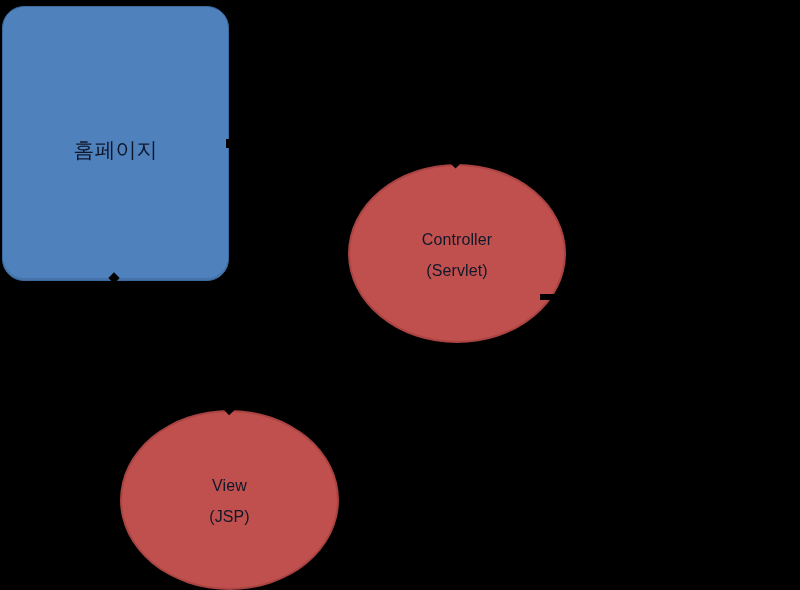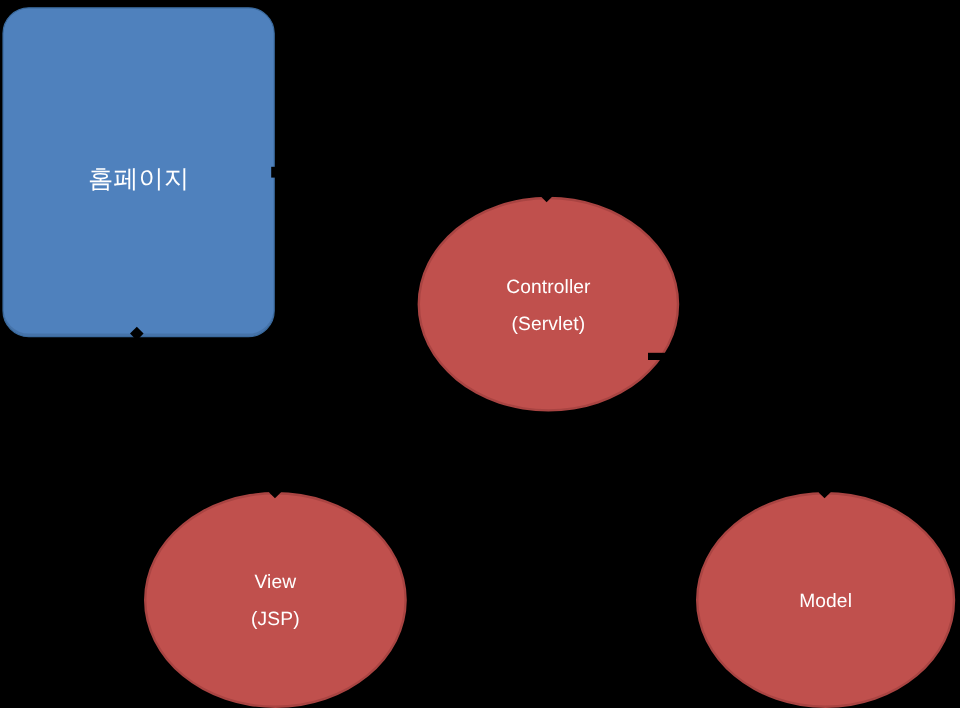--- a/index.html
+++ b/index.html
@@ -16,21 +16,21 @@
     overflow: hidden;
     font-family: "Liberation Sans", "DejaVu Sans", sans-serif;
   }
 
   
   .node-label {
     position: absolute;
     left: 0;
     right: 0;
     text-align: center;
-    color: #ffffff;
+    color: #0f172a;
     line-height: 31px;
     white-space: pre-line;
     pointer-events: none;
     letter-spacing: 0.1px;
   }
 
   
   .rect-node {
     position: absolute;
     box-sizing: border-box;
@@ -80,18 +80,15 @@
   </div>
   <div class="notch" style="left:452px; top:160px; width:7px; height:7px; transform:rotate(45deg);"></div>
   <div class="notch" style="left:540px; top:294px; width:26px; height:6px;"></div>
 
   <div class="ellipse-node" id="node-view" style="left:120px; top:410px; width:219px; height:180px;">
     <div class="node-label" style="top:58px;">View
 (JSP)</div>
   </div>
   <div class="notch" style="left:226px; top:406px; width:7px; height:8px; transform:rotate(45deg);"></div>
 
-  <div class="ellipse-node" id="node-model" style="left:580px; top:410px; width:216px; height:180px;">
-    <div class="node-label" style="top:74px;">Model</div>
-  </div>
   <div class="notch" style="left:684px; top:406px; width:7px; height:8px; transform:rotate(45deg);"></div>
 
 </div>
 
 </body></html>

